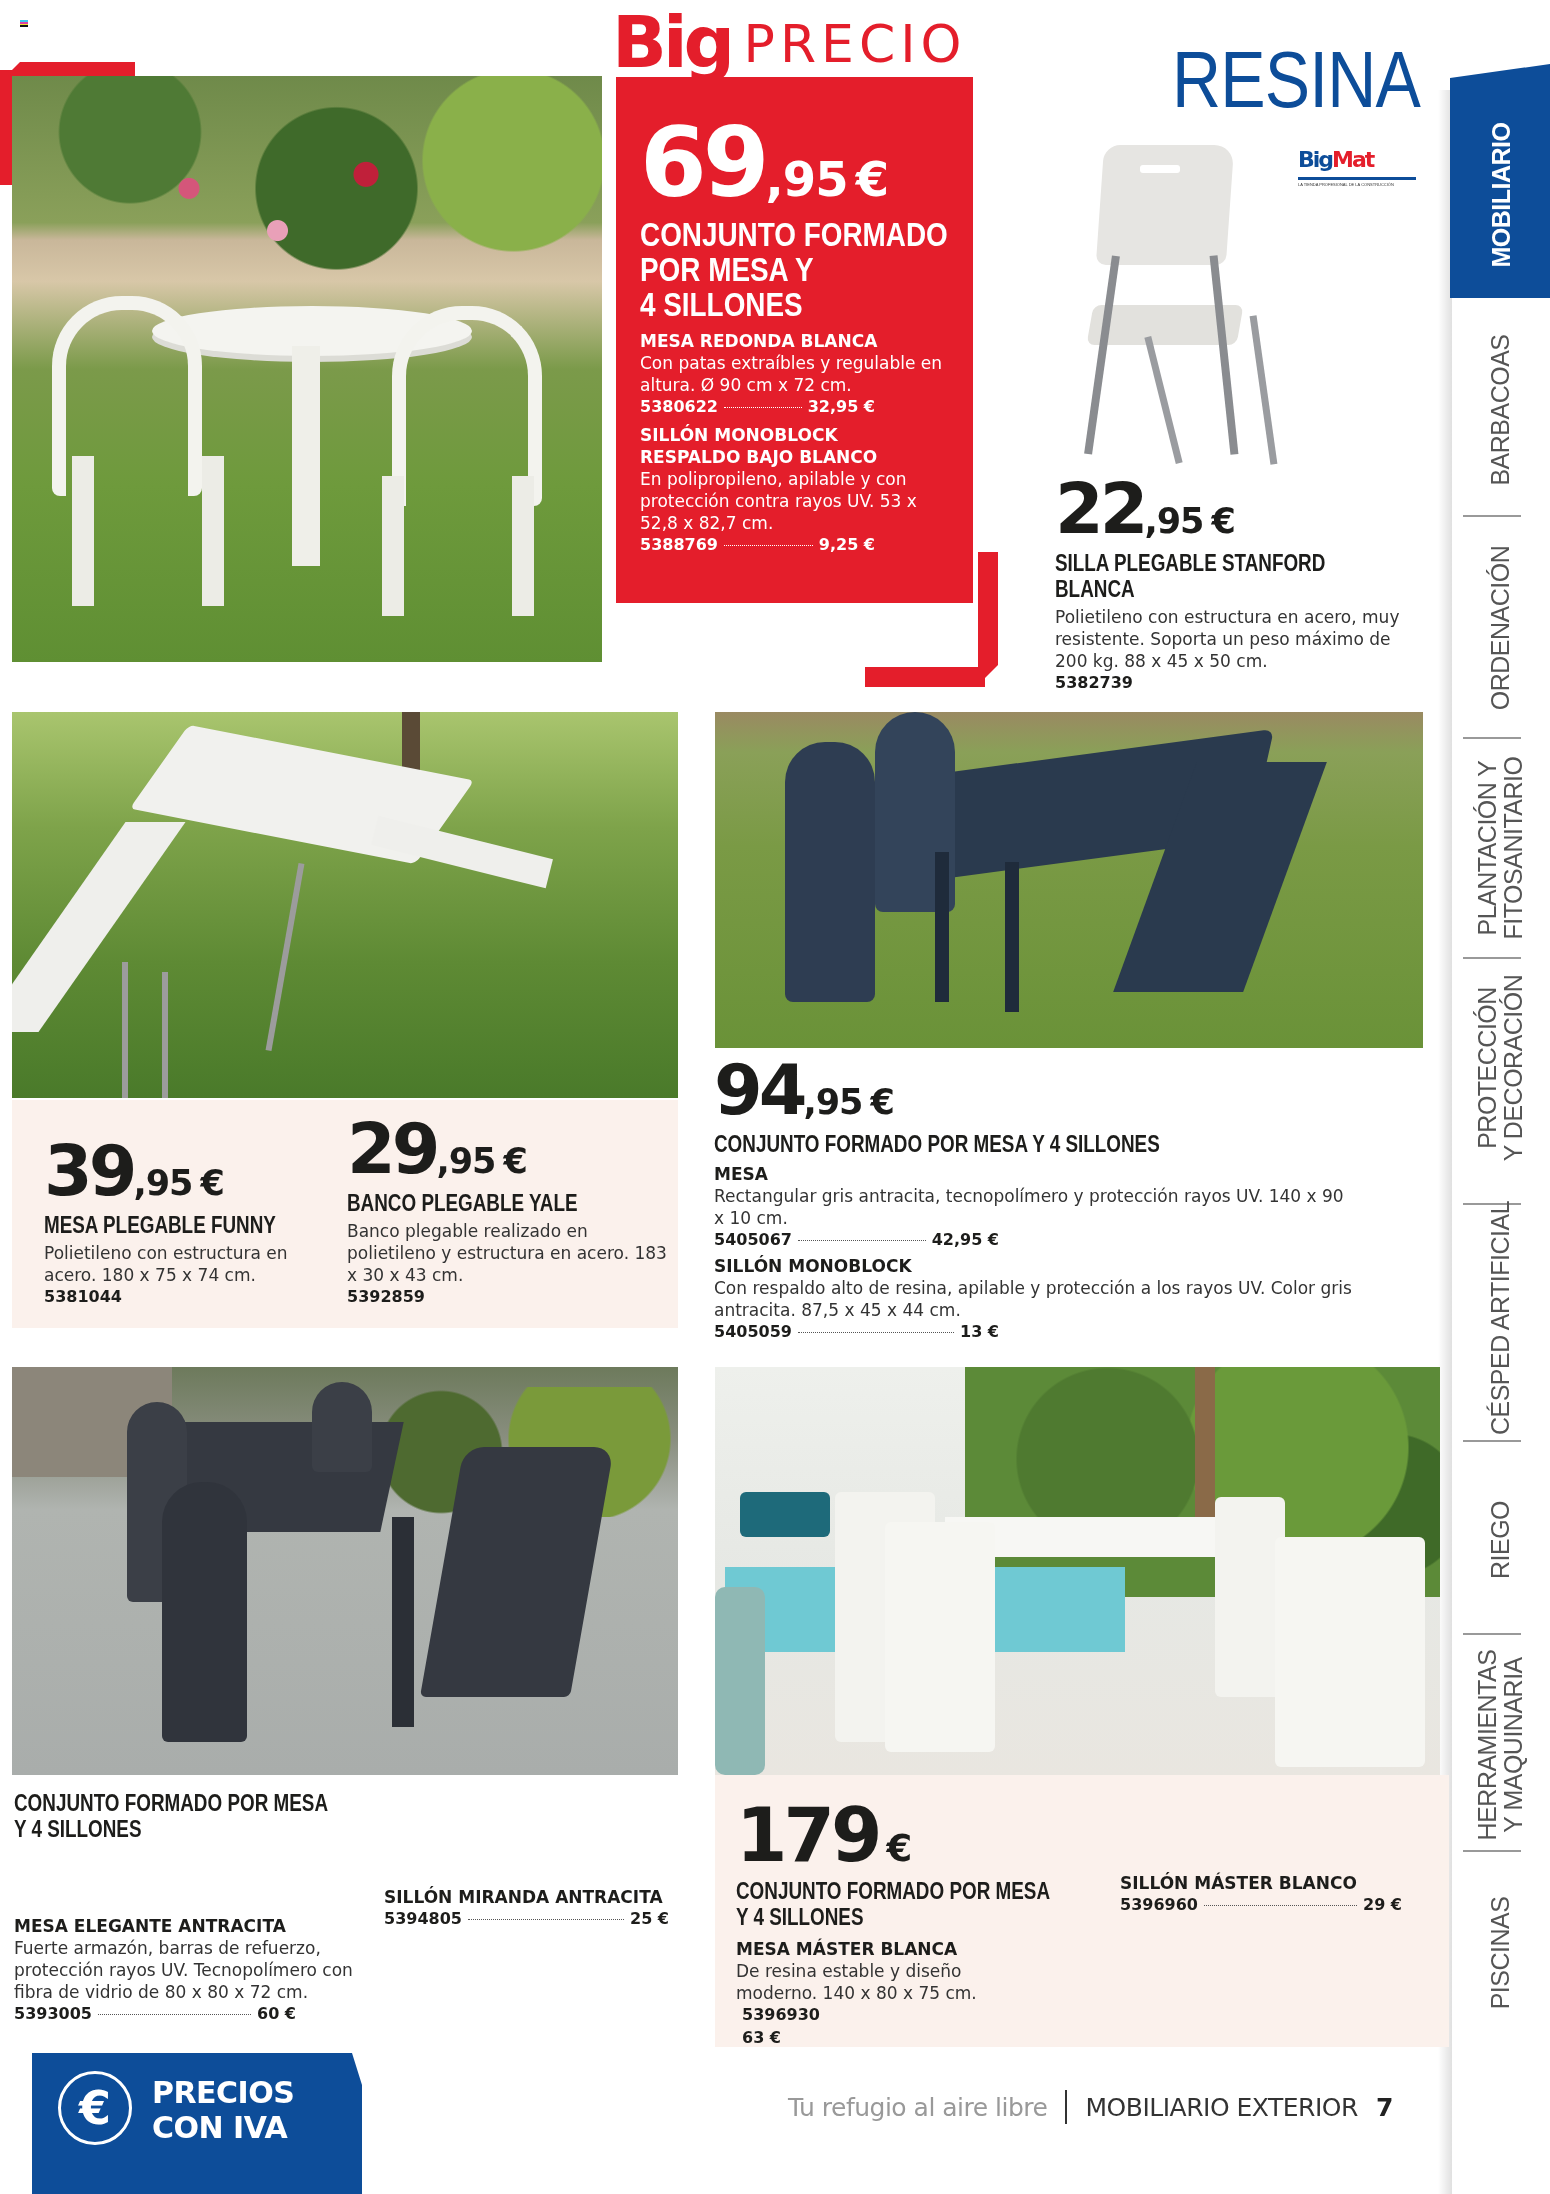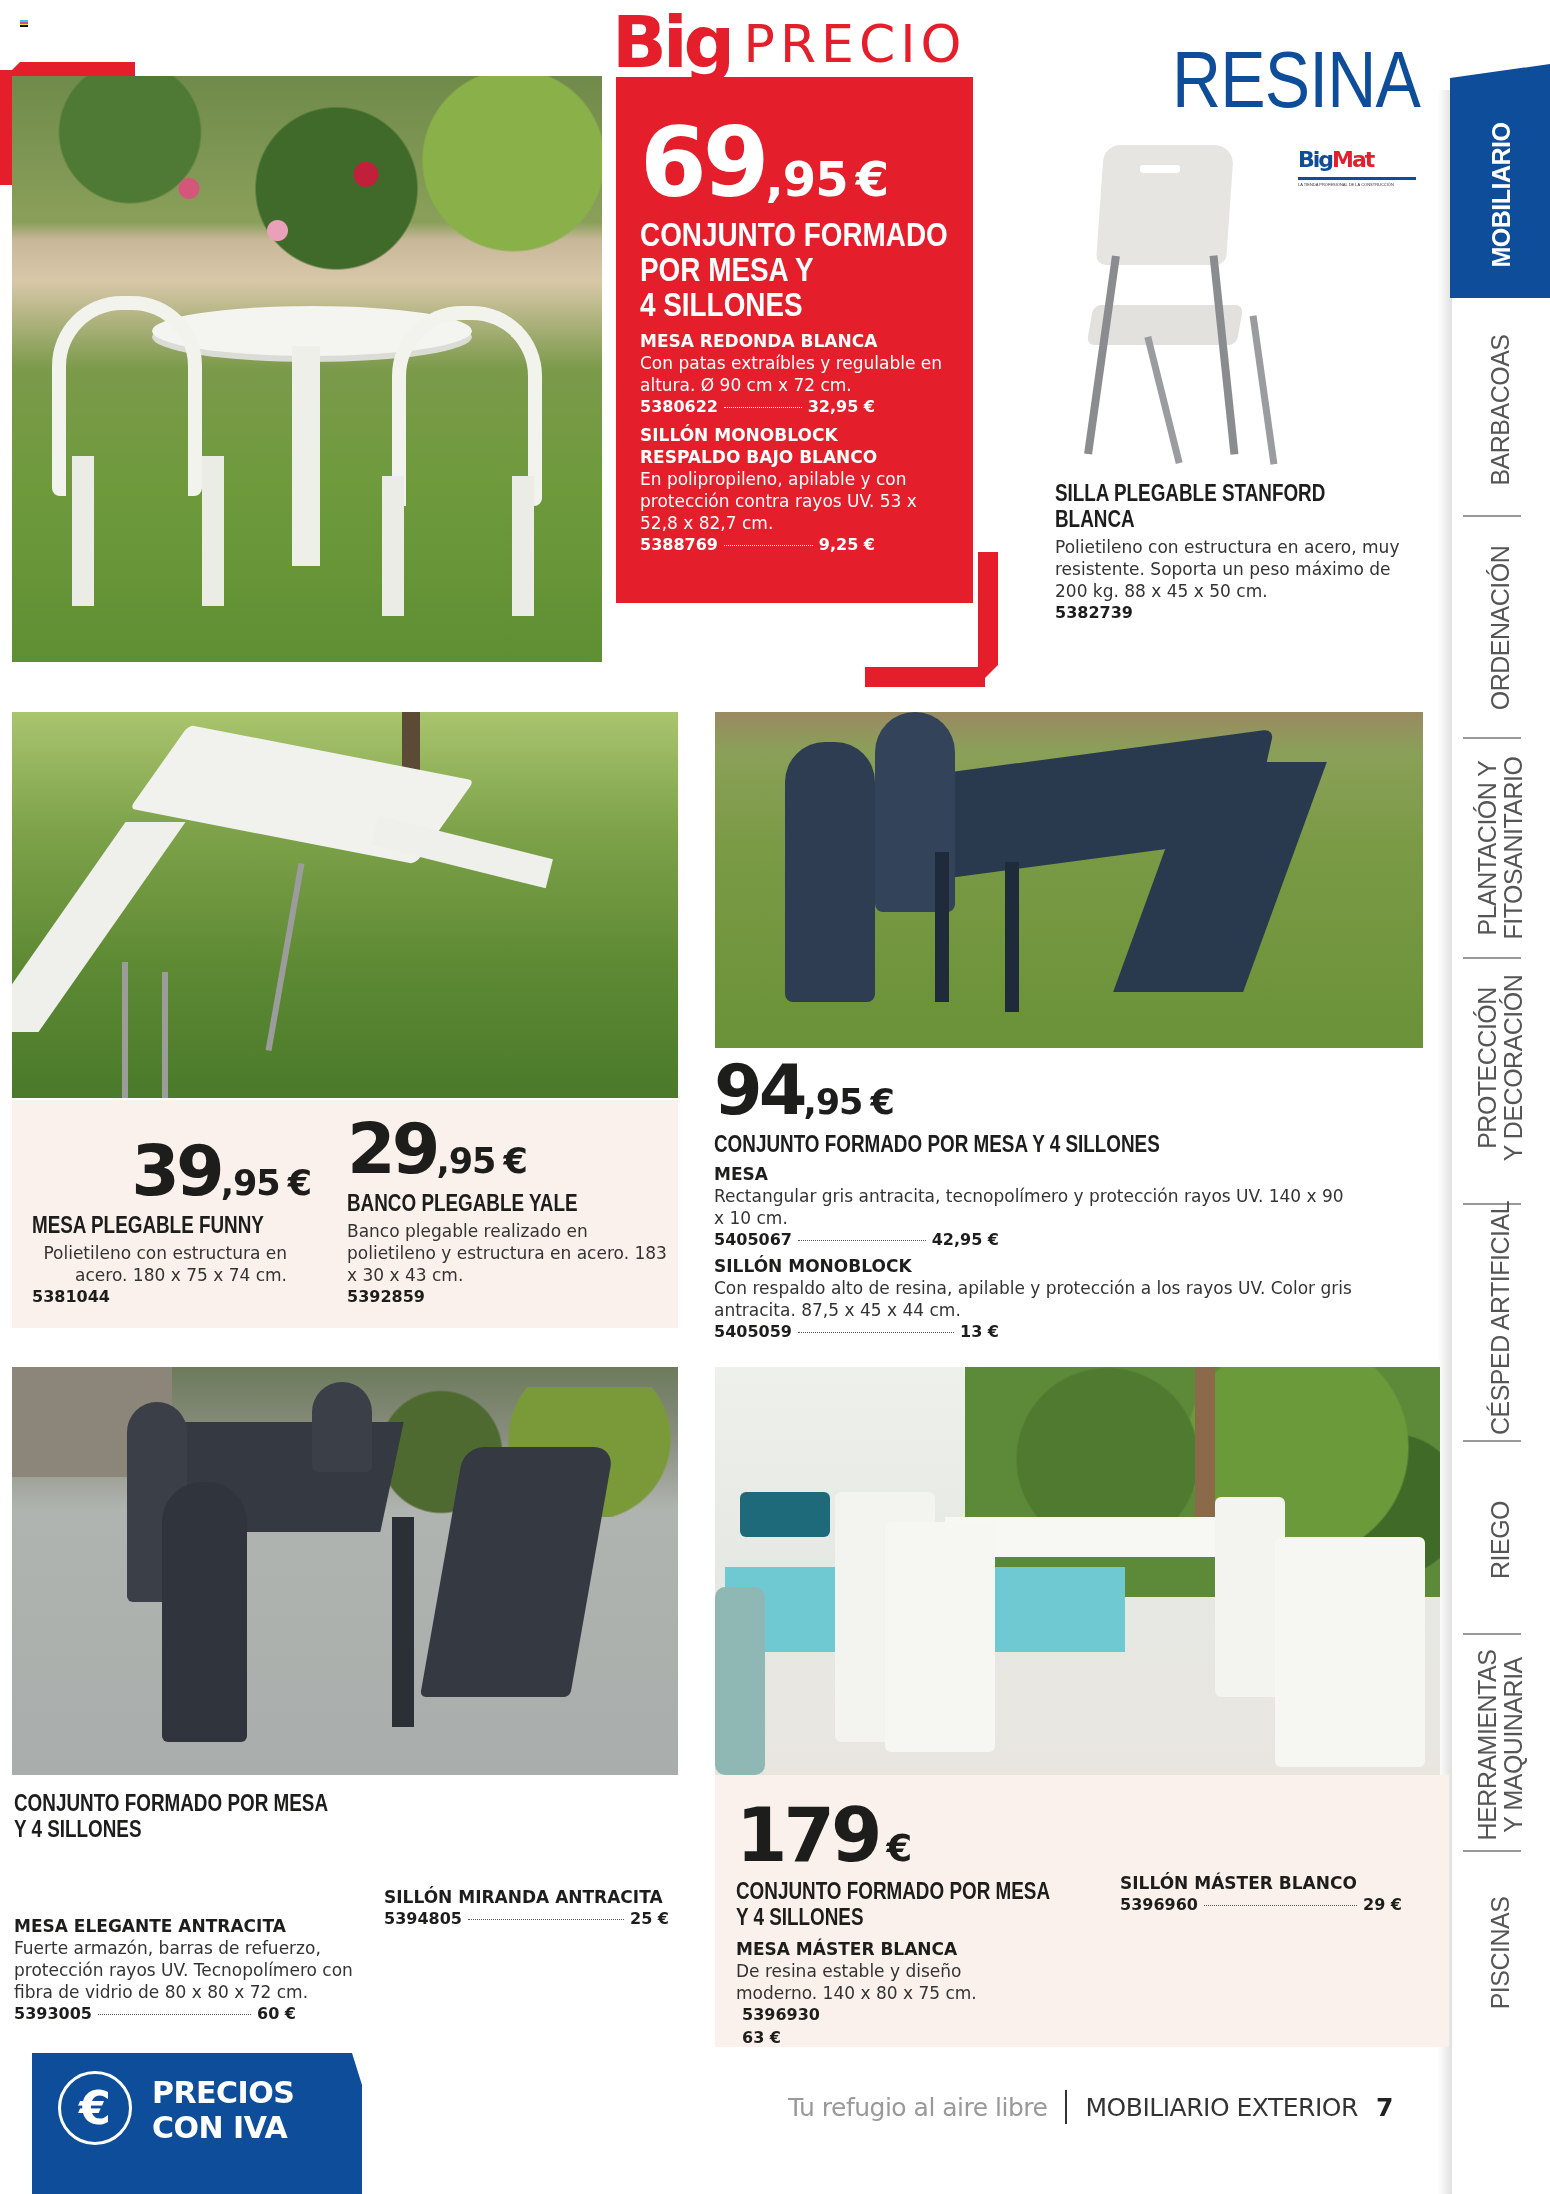--- a/index.html
+++ b/index.html
@@ -93,20 +93,23 @@
   <div style="position:absolute;left:50px;top:0;width:130px;height:120px;background:#e6e5e2;border-radius:16px 20px 10px 10px;transform:skewX(-4deg);"></div>
   <div style="position:absolute;left:90px;top:20px;width:40px;height:8px;background:#fff;border-radius:3px;"></div>
   <div style="position:absolute;left:40px;top:160px;width:150px;height:40px;background:#e2e1dd;border-radius:8px;transform:skewX(-10deg);"></div>
   <div style="position:absolute;left:48px;top:110px;width:8px;height:200px;background:#8a8c90;transform:rotate(8deg);"></div>
   <div style="position:absolute;left:170px;top:110px;width:8px;height:200px;background:#8a8c90;transform:rotate(-6deg);"></div>
   <div style="position:absolute;left:110px;top:190px;width:7px;height:130px;background:#9a9ca0;transform:rotate(-14deg);"></div>
   <div style="position:absolute;left:210px;top:170px;width:7px;height:150px;background:#9a9ca0;transform:rotate(-8deg);"></div>
 </div>
 
 <div class="abs" style="left:1055px;top:474px;width:380px;">
+  <div class="price-big" style="font-size:70px;">
+    <span>22</span><span class="cents">,95</span><span class="cur">€</span>
+  </div>
   <div style="margin-top:6px;">
     <div class="ttl">SILLA PLEGABLE STANFORD</div>
     <div class="ttl">BLANCA</div>
   </div>
   <div class="desc" style="margin-top:4px;width:345px;">Polietileno con estructura en acero, muy resistente. Soporta un peso máximo de 200 kg. 88 x 45 x 50 cm.</div>
   <div class="ref">5382739</div>
 </div>
 
 <div class="abs" style="left:1438px;top:90px;width:14px;height:2104px;background:linear-gradient(90deg,rgba(0,0,0,0),rgba(0,0,0,0.12));"></div>
 <div class="abs" style="left:1450px;top:64px;width:100px;height:234px;background:#0d4d99;clip-path:polygon(0 14px,100% 0,100% 100%,0 100%);"></div>
@@ -153,21 +156,21 @@
   <div style="position:absolute;left:390px;top:0;width:18px;height:70px;background:#5a4a36;"></div>
   <div style="position:absolute;left:130px;top:40px;width:320px;height:85px;background:#f1f1ee;transform:skewX(-28deg) rotate(10deg);border-radius:6px;"></div>
   <div style="position:absolute;left:40px;top:110px;width:60px;height:210px;background:#efefec;transform:skewX(-35deg);"></div>
   <div style="position:absolute;left:360px;top:125px;width:180px;height:30px;background:#efefec;transform:rotate(14deg);"></div>
   <div style="position:absolute;left:270px;top:150px;width:6px;height:190px;background:#9c9c9c;transform:rotate(10deg);"></div>
   <div style="position:absolute;left:110px;top:250px;width:6px;height:140px;background:#9c9c9c;"></div>
   <div style="position:absolute;left:150px;top:260px;width:6px;height:130px;background:#9c9c9c;"></div>
 </div>
 <div class="abs beige" style="left:12px;top:1100px;width:666px;height:228px;"></div>
 
-<div class="abs" style="left:32px;top:1136px;width:280px;text-align:right;">
+<div class="abs" style="left:44px;top:1136px;width:280px;">
   <div class="price-big" style="font-size:70px;">
     <span>39</span><span class="cents">,95</span><span class="cur">€</span>
   </div>
   <div class="ttl" style="margin-top:6px;">MESA PLEGABLE FUNNY</div>
   <div class="desc" style="margin-top:4px;width:255px;">Polietileno con estructura en acero. 180 x 75 x 74 cm.</div>
   <div class="ref">5381044</div>
 </div>
 
 <div class="abs" style="left:347px;top:1114px;width:320px;">
   <div class="price-big" style="font-size:70px;">

